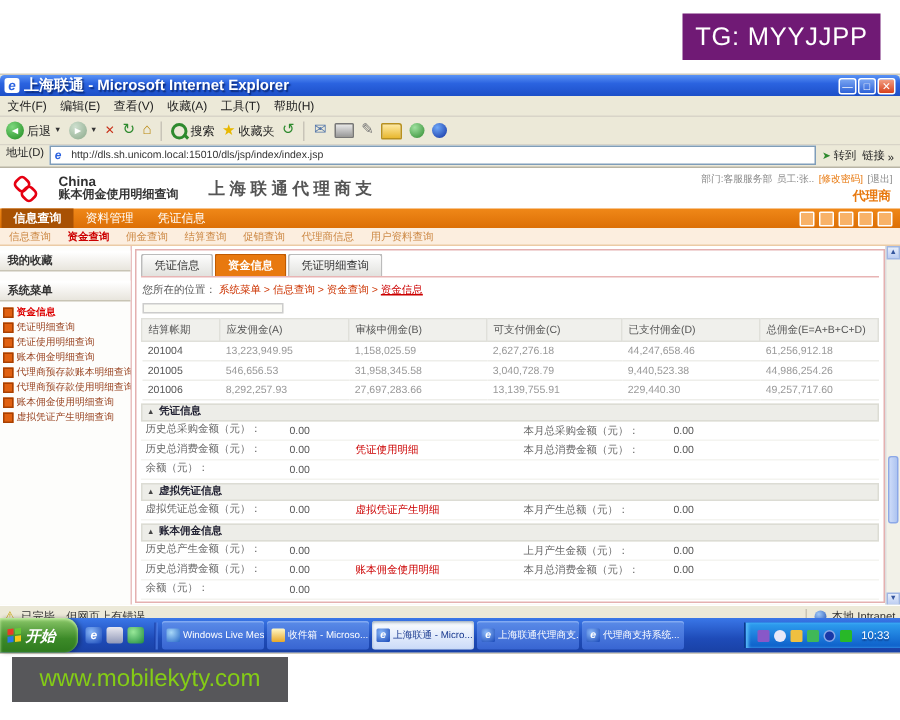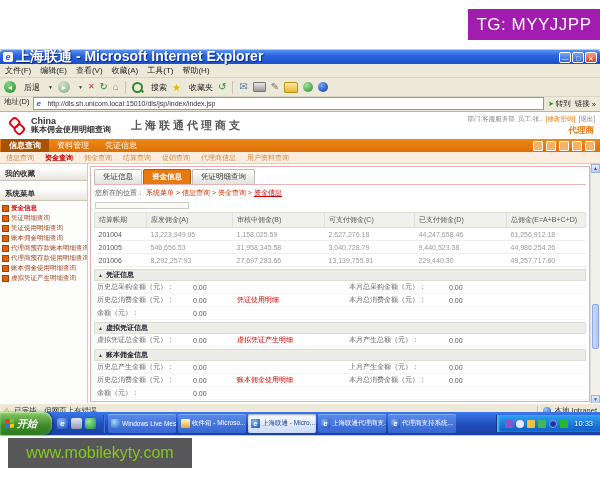--- a/index.html
+++ b/index.html
@@ -1,42 +1,42 @@
 <!DOCTYPE html>
 <html><head>
 <meta charset="utf-8">
 <style>
   html,body{margin:0;padding:0;}
   body{width:600px;height:480px;background:#fff;position:relative;overflow:hidden;
        font-family:"Liberation Sans","DejaVu Sans",sans-serif;-webkit-font-smoothing:antialiased;}
   
-  .tg-box{position:absolute;top:9px;right:0;width:132px;height:31px;background:#a21caf;color:#fff;
+  .tg-box{position:absolute;top:9px;right:13px;width:132px;height:31px;background:#701a75;color:#fff;
           display:flex;align-items:center;justify-content:center;font-size:17px;letter-spacing:.5px;}
   .wm-box{position:absolute;top:438px;left:8px;width:184px;height:30px;background:#57575a;color:#84cc16;
           display:flex;align-items:center;justify-content:center;font-size:16px;}
   
   .shot{position:absolute;top:50px;left:0;width:600px;height:385px;background:#ECE9D8;box-shadow:0 0 0 1px #cfcabc;}
   
   .titlebar{height:14px;background:linear-gradient(180deg,#5A93F5 0%,#2B63E0 40%,#1C4FC8 100%);
             display:flex;align-items:center;padding:0 3px;border-radius:3px 3px 0 0;}
   .ie-e{width:10px;height:10px;background:#fff;color:#2B63E0;font-weight:bold;font-size:9px;line-height:10px;
         text-align:center;border-radius:2px;font-style:italic;}
-  .title-text{color:#fff;font-size:14px;font-weight:bold;margin-left:3px;text-shadow:1px 1px 1px #0a2a7a;flex:1;
+  .title-text{color:#fff;font-size:10px;font-weight:bold;margin-left:3px;text-shadow:1px 1px 1px #0a2a7a;flex:1;
               white-space:nowrap;overflow:hidden;}
   .wbtns{display:flex;gap:1px;}
   .wbtn{width:12px;height:11px;border-radius:2px;color:#fff;font-size:7px;line-height:11px;text-align:center;
         background:linear-gradient(#79A5F2,#2E62D8);border:1px solid #fff;box-sizing:border-box;}
   .wbtn.close{background:linear-gradient(#F2A085,#D8411C);}
   
   .menubar{height:13px;background:#ECE9D8;border-bottom:1px solid #d8d4c8;display:flex;align-items:center;
            gap:9px;padding:0 5px;font-size:8px;color:#222;}
   
   .toolbar{height:18px;background:#ECE9D8;border-bottom:1px solid #d8d4c8;display:flex;align-items:center;
            gap:5px;padding:0 4px;font-size:8px;color:#222;}
-  .tbgrp{display:flex;align-items:center;gap:8px;}
+  .tbgrp{display:flex;align-items:center;gap:2px;}
   .circ{width:12px;height:12px;border-radius:50%;display:inline-flex;align-items:center;justify-content:center;
         color:#fff;font-size:7px;}
   .circ.green{background:radial-gradient(circle at 35% 30%,#7ED87E,#1E8A1E);}
   .circ.gray{background:radial-gradient(circle at 35% 30%,#cfe0cf,#8aa88a);}
   .dd{font-size:5px;color:#333;}
   .tico{font-size:10px;line-height:12px;}
   .tico.red{color:#C83018;font-weight:bold;font-size:8px;}
   .tico.grn{color:#2E8A2E;}
   .tico.home{color:#B8860B;}
   .tico.hist{color:#2E8A2E;}
@@ -56,21 +56,21 @@
            gap:4px;padding:0 4px;font-size:7.5px;color:#222;}
   .addr-input{flex:1;height:11px;background:#fff;border:1px solid #7F9DB9;display:flex;align-items:center;
               gap:3px;padding:0 2px;font-size:7px;color:#333;white-space:nowrap;overflow:hidden;}
   .addr-ie{width:8px;height:8px;background:#fff;color:#2B63E0;font-weight:bold;font-size:8px;line-height:8px;font-style:italic;}
   .go{display:flex;align-items:center;gap:2px;color:#222;}
   .go .garr{color:#2E8A2E;font-size:7px;}
   .links{display:flex;align-items:center;gap:2px;color:#222;}
   
   .page{height:291px;background:#fff;position:relative;overflow:hidden;}
   .brand{height:27px;display:flex;align-items:center;padding:0 6px;position:relative;}
-  .brand-txt{margin-left:3px;line-height:1;}
+  .brand-txt{margin-left:11px;line-height:1;}
   .brand-l1{font-size:9px;font-weight:bold;color:#333;}
   .brand-l2{font-size:8px;font-weight:bold;color:#333;}
   .sys-title{margin-left:20px;font-size:11px;font-weight:bold;color:#555;letter-spacing:3px;}
   .user-info{position:absolute;right:5px;top:3px;font-size:6.5px;color:#888;display:flex;gap:3px;}
   .user-info .olink{color:#E8790F;}
   .role{position:absolute;right:6px;bottom:2px;font-size:8.5px;font-weight:bold;color:#E8790F;}
   .nav{height:13px;background:linear-gradient(#F08818,#DC6F06);display:flex;align-items:center;padding:0 1px;}
   .nav-tab{color:#fff;font-size:8px;padding:0 8px;line-height:13px;}
   .nav-tab.active{background:#A85103;font-weight:bold;}
   .nav-icons{margin-left:auto;display:flex;gap:3px;padding-right:4px;}

